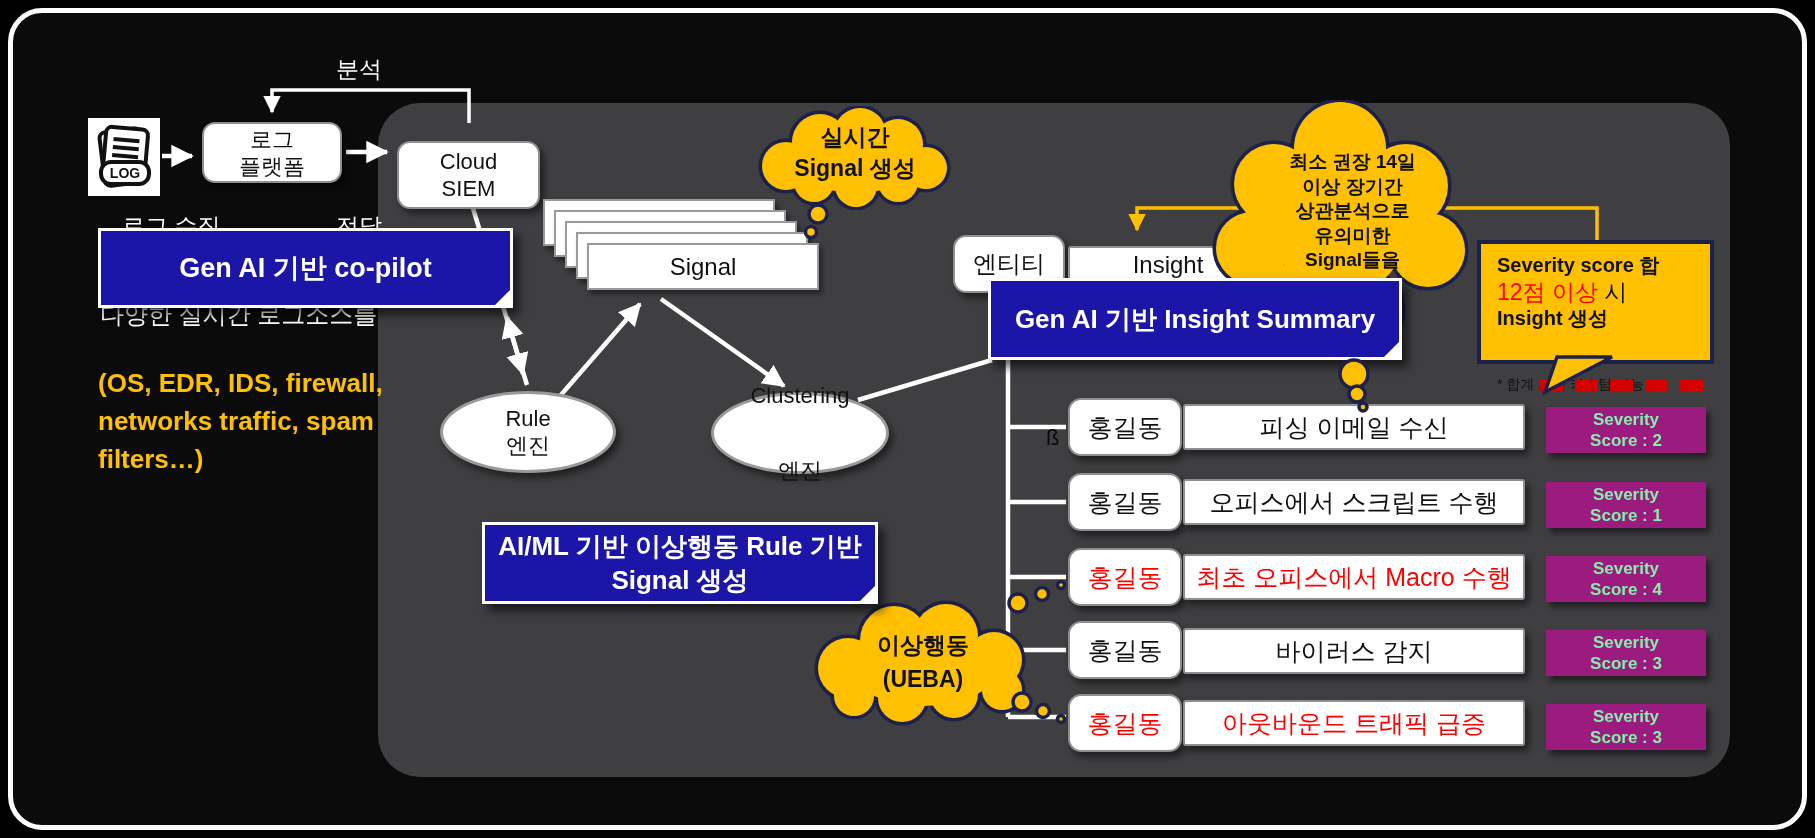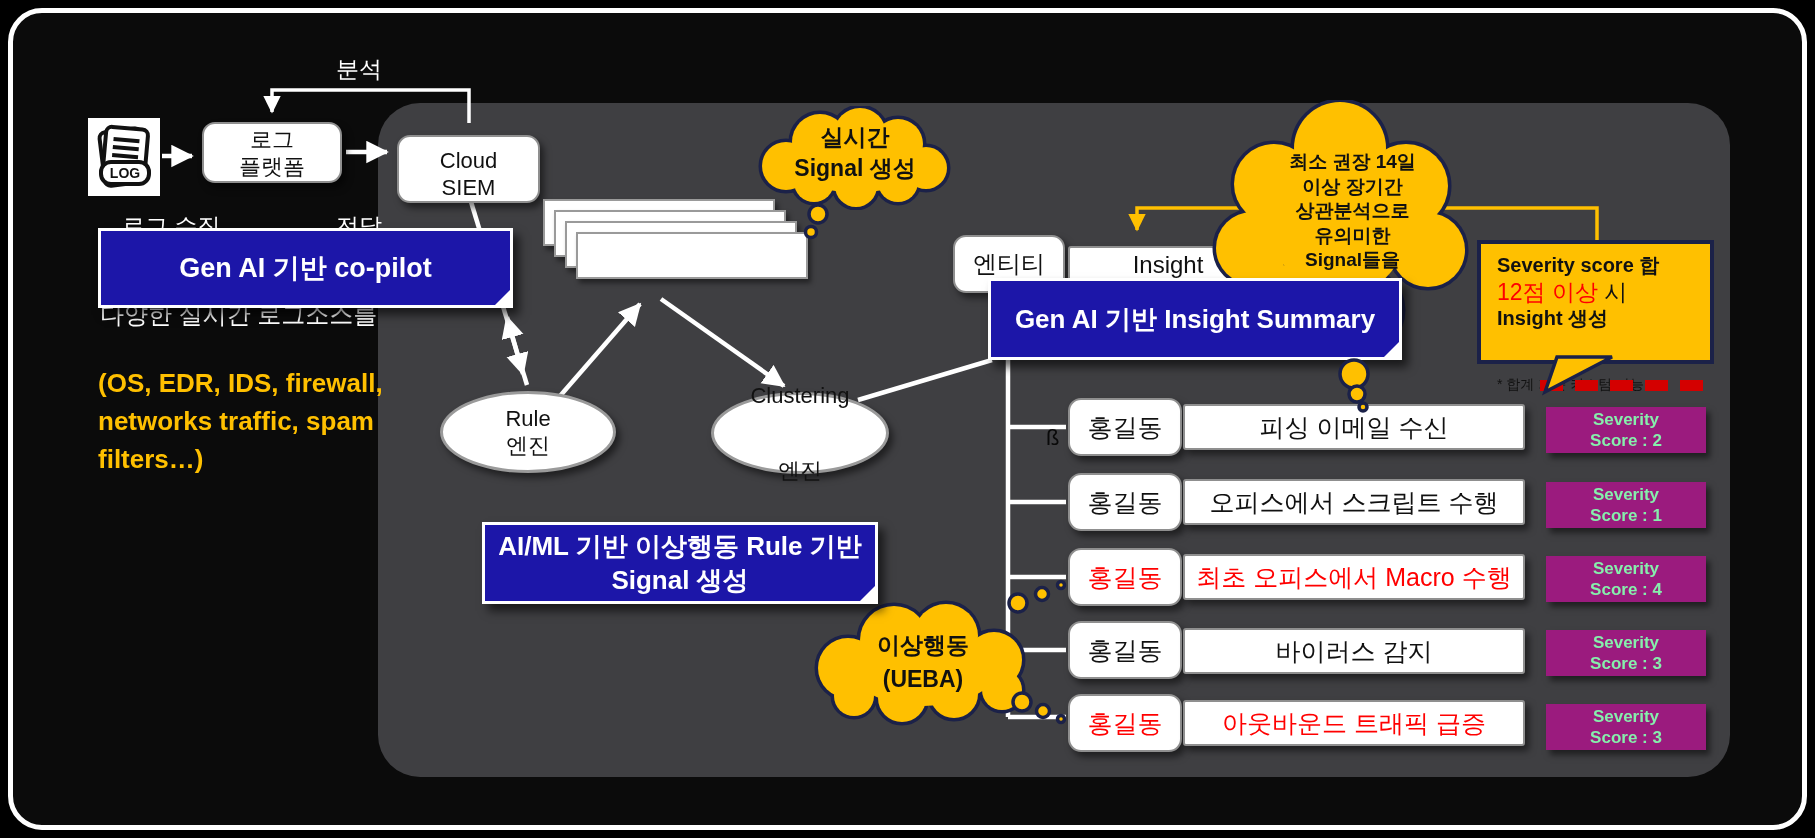--- a/index.html
+++ b/index.html
@@ -78,21 +78,21 @@
       <rect x="13" y="44" width="48" height="22" rx="10" fill="#fff" stroke="#111" stroke-width="4"></rect>
       <text x="37" y="60" font-size="14" font-weight="bold" text-anchor="middle" fill="#111">LOG</text>
     </svg>
   </div>
 
   <div class="lbl" style="left:336px;top:54px;">분석</div>
   <div class="wbox rounded" style="left:202px;top:122px;width:140px;height:61px;">
     <span class="node-line">로그</span>
     <span class="node-line">플랫폼</span>
   </div>
-  <div class="wbox rounded" style="left:397px;top:135px;width:143px;height:68px;justify-content:flex-end;">
+  <div class="wbox rounded" style="left:397px;top:141px;width:143px;height:68px;">
     <span class="node-line">Cloud</span>
     <span class="node-line">SIEM</span>
   </div>
   <div class="lbl clip-behind" style="left:122px;top:211px;">로그 수집</div>
   <div class="lbl clip-behind" style="left:336px;top:211px;">전달</div>
 
   <div class="lbl clip-behind" style="left:100px;top:299px;font-size:24px;">다양한 실시간 로그소스를</div>
   <div class="orange" style="left:98px;top:368px;">(OS, EDR, IDS, firewall,</div>
   <div class="orange" style="left:98px;top:406px;">networks traffic, spam</div>
   <div class="orange" style="left:98px;top:444px;">filters…)</div>
@@ -104,20 +104,23 @@
 
   <div class="dots">
     <span style="left:573px;top:181px;"></span>
       <span style="left:592px;top:181px;"></span>
       <span style="left:611px;top:181px;"></span>
   </div>
   <div class="sigcard" style="left:543px;top:199px;"></div>
   <div class="sigcard" style="left:554px;top:210px;"></div>
   <div class="sigcard" style="left:565px;top:221px;"></div>
   <div class="sigcard" style="left:576px;top:232px;"></div>
+  <div class="sigcard" style="left:587px;top:243px;display:flex;align-items:center;justify-content:center;font-size:24px;color:#111;">
+    <span>Signal</span>
+  </div>
 
   <div class="wbox ellipse" style="left:440px;top:391px;width:176px;height:82px;">
     <span class="node-line">Rule</span>
     <span class="node-line">엔진</span>
   </div>
   <div class="wbox ellipse" style="left:711px;top:392px;width:178px;height:82px;gap:48px;">
     <span class="node-line">Clustering</span>
     <span class="node-line">엔진</span>
   </div>
 

